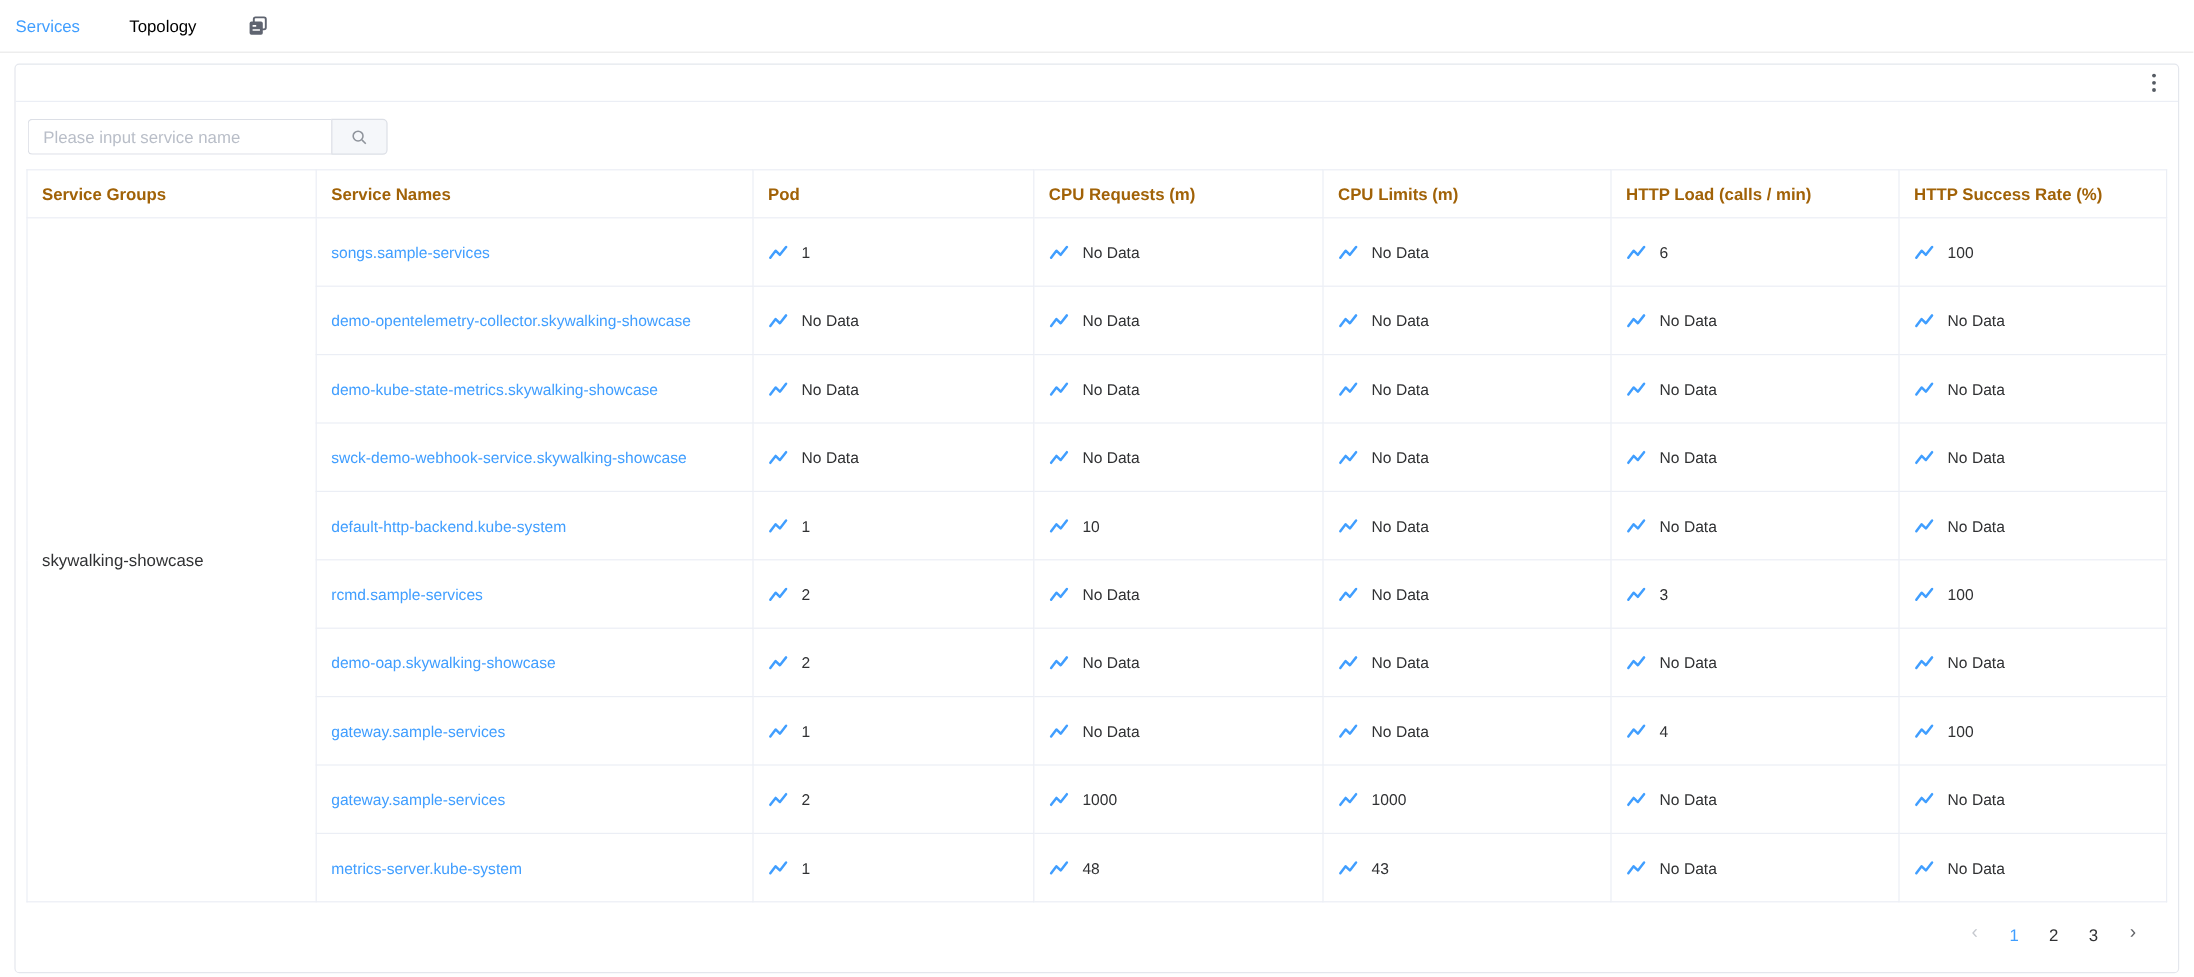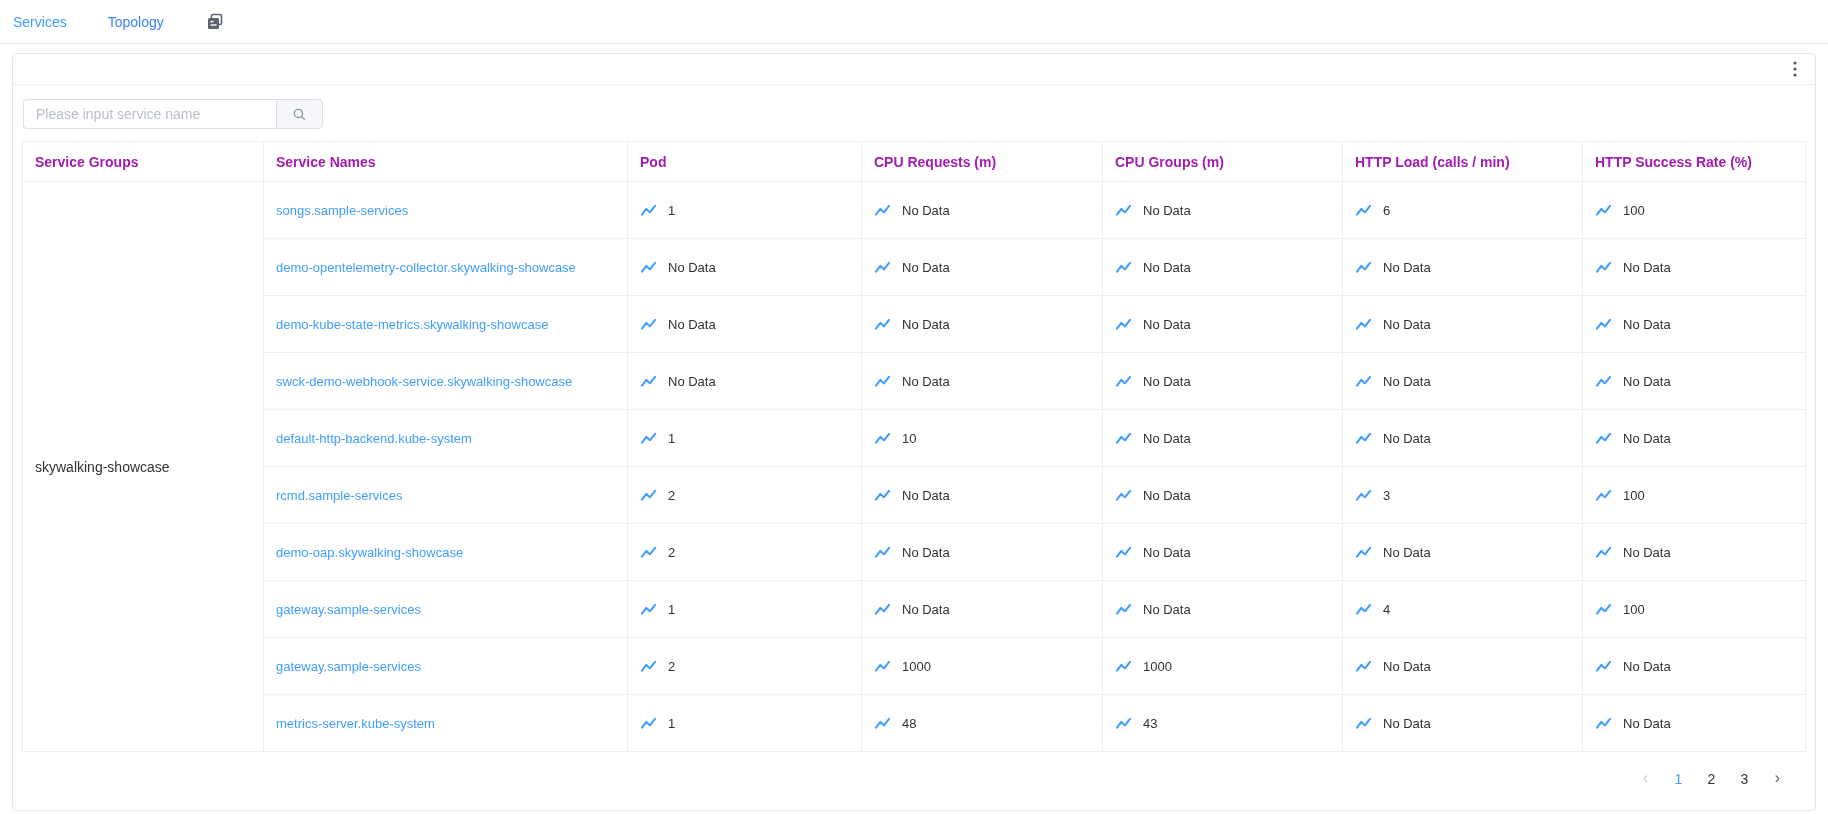--- a/index.html
+++ b/index.html
@@ -2,21 +2,21 @@
 <html><head>
 <meta charset="utf-8">
 <style>
   * { margin:0; padding:0; box-sizing:border-box; }
   html,body { background:#fff; width:1828px; height:814px; overflow:hidden;
               font-family:"Liberation Sans","DejaVu Sans",sans-serif; }
 
   
   .tabbar { height:44px; border-bottom:1px solid #e9e9e9; display:flex;
             align-items:center; padding-left:13px; gap:41px; background:#fff; }
-  .tab { font-size:14px; color:#3b82f6; cursor:pointer; }
+  .tab { font-size:14px; color:#000000; cursor:pointer; }
   .tab.active { color:#409eff; }
   .tab-icon-btn { display:flex; align-items:center; cursor:pointer; }
 
   
   .panel { margin:9px 12px 0 12px; border:1px solid #e4e7ed; border-radius:4px;
            background:#fff; height:758px; }
   .panel-header { height:31px; border-bottom:1px solid #ebeef5; display:flex;
                   justify-content:flex-end; align-items:center; padding-right:18px; }
   .kebab { cursor:pointer; display:flex; align-items:center; }
   .panel-body { padding:14px 9px 0 9px; }
@@ -28,21 +28,21 @@
                   font-size:14px; color:#303133; outline:none;
                   font-family:"Liberation Sans","DejaVu Sans",sans-serif; }
   .search-input::placeholder { color:#b9bec8; }
   .search-btn { width:47px; height:30px; background:#f5f7fa; border:1px solid #dcdfe6;
                 border-radius:0 4px 4px 0; display:flex; align-items:center;
                 justify-content:center; cursor:pointer; }
 
   
   table { border-collapse:collapse; table-layout:fixed; width:100%; background:#fff; }
   th { border:1px solid #ebeef5; height:40px; text-align:left; padding:0 16px 0 12px;
-       font-size:14px; font-weight:bold; color:#a21caf; }
+       font-size:14px; font-weight:bold; color:#a16207; }
   td { border:1px solid #ebeef5; height:57px; padding:0 4px 0 12px;
        font-size:13px; color:#303133; }
   td.group-cell { font-size:14px; color:#303133; vertical-align:middle; }
   a.svc-link { color:#409eff; font-size:13px; cursor:pointer; }
   .metric { display:flex; align-items:center; gap:11px; }
   .chart-ic { width:17px; height:15px; stroke:#409eff; fill:none; stroke-width:2.2;
               stroke-linecap:round; stroke-linejoin:round; cursor:pointer; flex:none; }
 
   
   .pagination { display:flex; align-items:center; justify-content:flex-end;
@@ -103,21 +103,21 @@
           <col style="width:240px">
           <col style="width:240px">
           <col>
       </colgroup>
       <thead>
         <tr>
           <th>Service Groups</th>
           <th>Service Names</th>
           <th>Pod</th>
           <th>CPU Requests (m)</th>
-          <th>CPU Groups (m)</th>
+          <th>CPU Limits (m)</th>
           <th>HTTP Load (calls / min)</th>
           <th>HTTP Success Rate (%)</th>
         </tr>
       </thead>
       <tbody>
         <tr>
           <td class="group-cell" rowspan="10">skywalking-showcase</td>
           <td><a class="svc-link">songs.sample-services</a></td>
           <td>
               <span class="metric">

